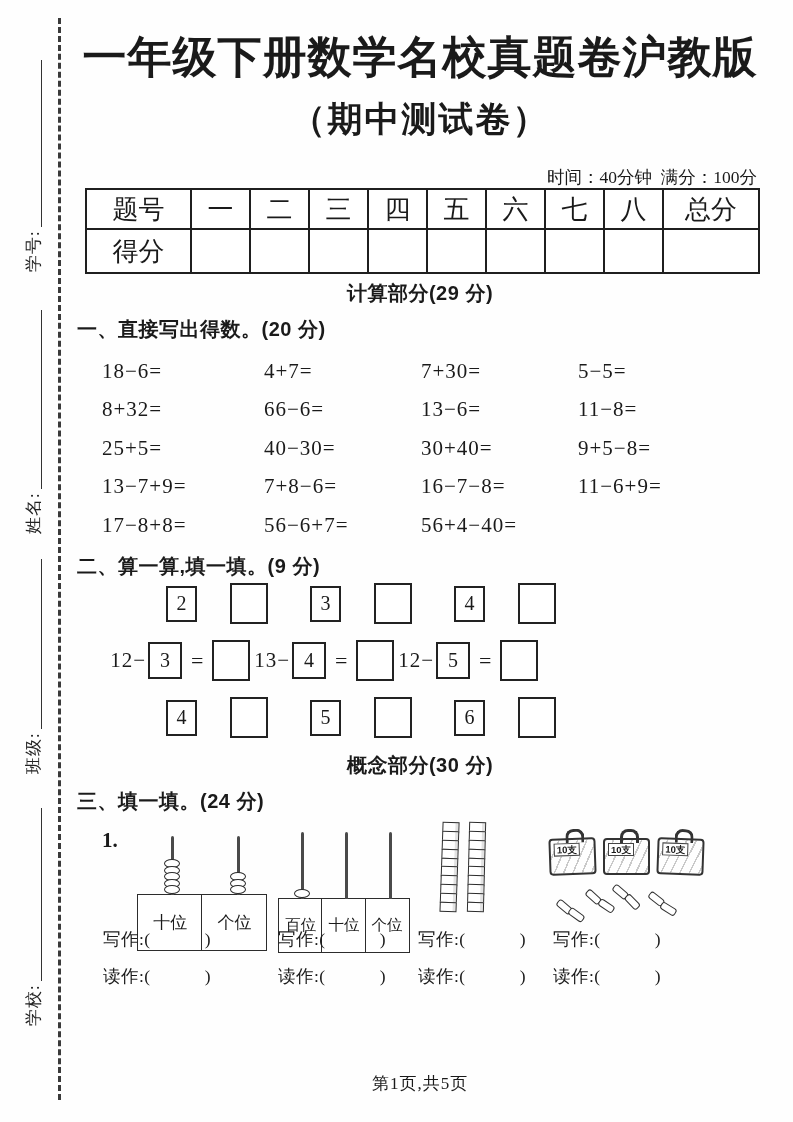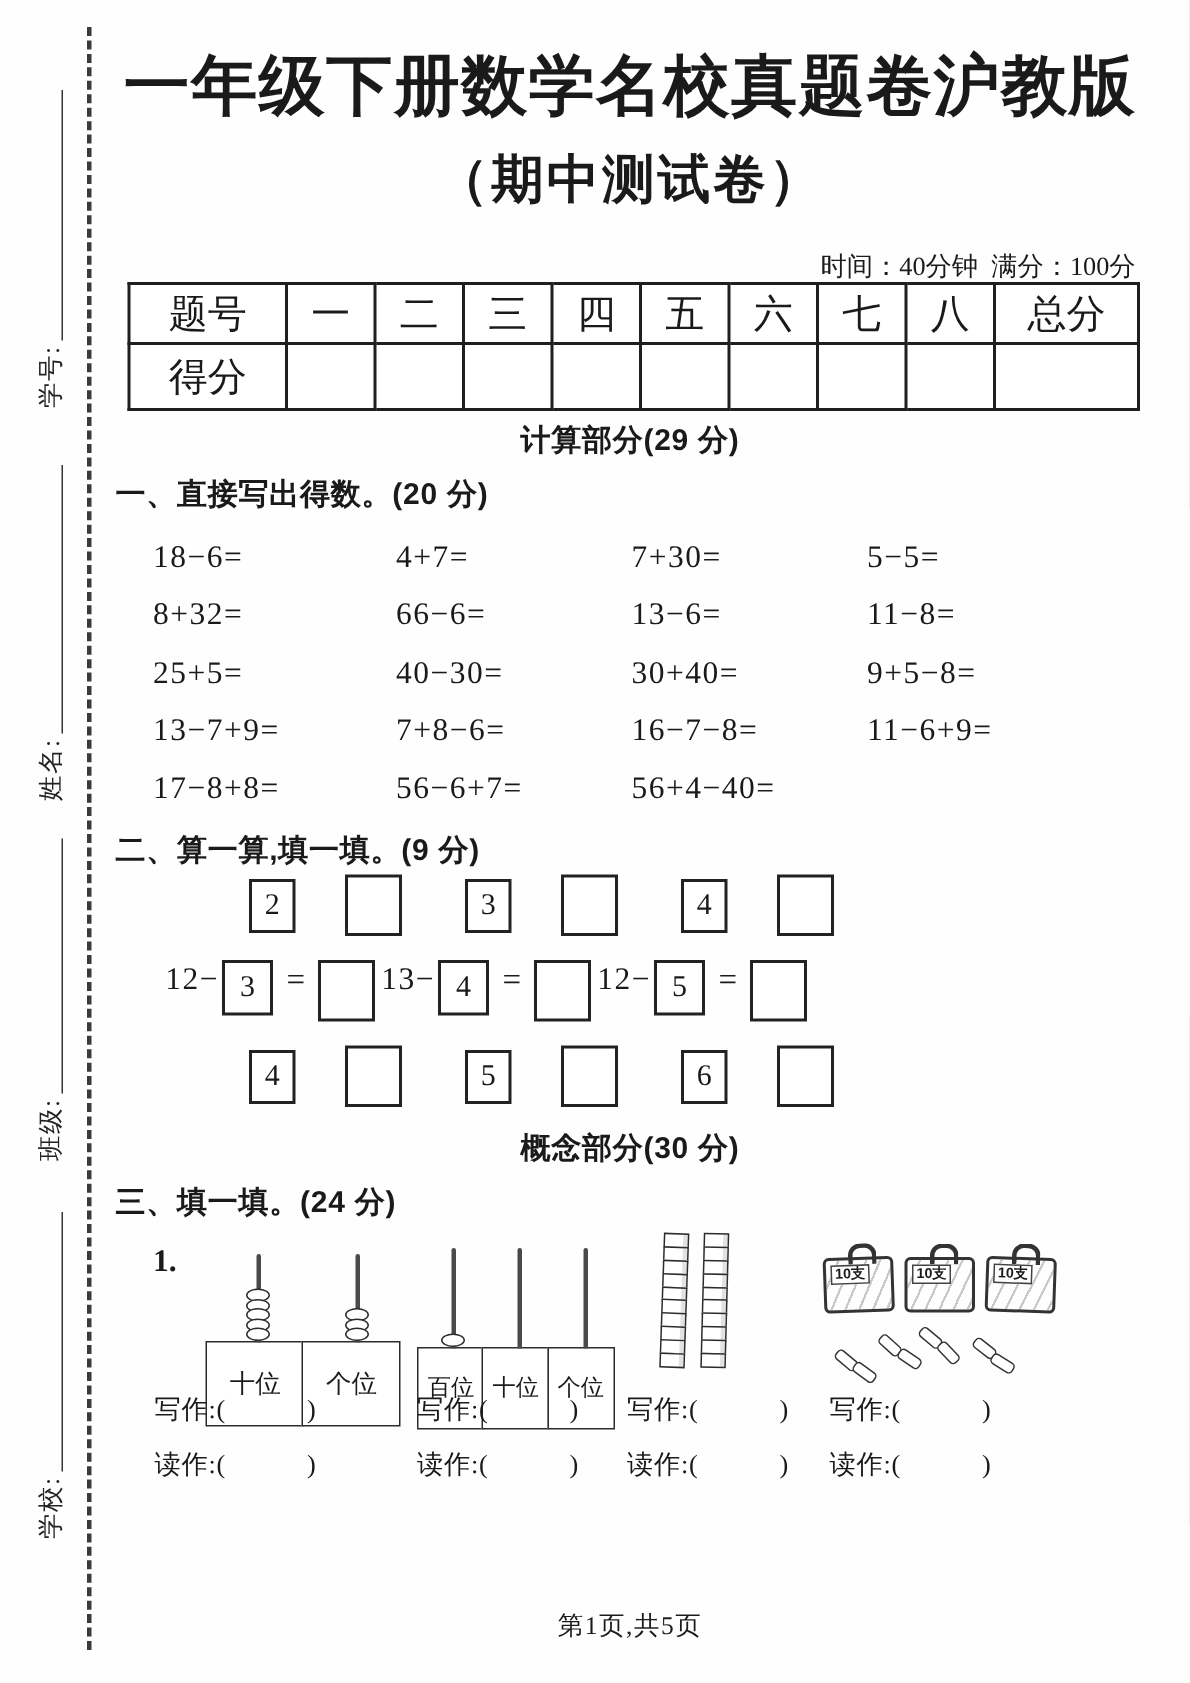--- a/index.html
+++ b/index.html
@@ -64,21 +64,21 @@
   
   .q2group { position:absolute; top:583px; width:200px; }
   .numbox {
     width:34px; height:37px; border:2px solid #222; background:#fff;
     display:flex; align-items:center; justify-content:center;
     font-size:20px; flex:none;
   }
   .ebox { width:38px; height:41px; border:2px solid #222; background:#fff; flex:none; }
   .q2side { display:flex; align-items:center; margin-left:68px; gap:33px; }
   .q2side .numbox { width:31px; height:36px; }
-  .q2mid { display:flex; align-items:flex-start; margin:16px 0; }
+  .q2mid { display:flex; align-items:center; margin:16px 0; }
   .q2mid .minuend { width:48px; text-align:right; font-size:21px; letter-spacing:1px; margin-right:2px; }
   .q2mid .eq { font-size:22px; margin:0 9px; }
   
   .abacus { position:absolute; display:flex; flex-direction:column; align-items:stretch; }
   .rodrow { display:flex; width:100%; justify-content:space-around; }
   .rod {
     position:relative; width:18px; display:flex; flex-direction:column;
     justify-content:flex-end; align-items:center;
   }
   .rod::before {

